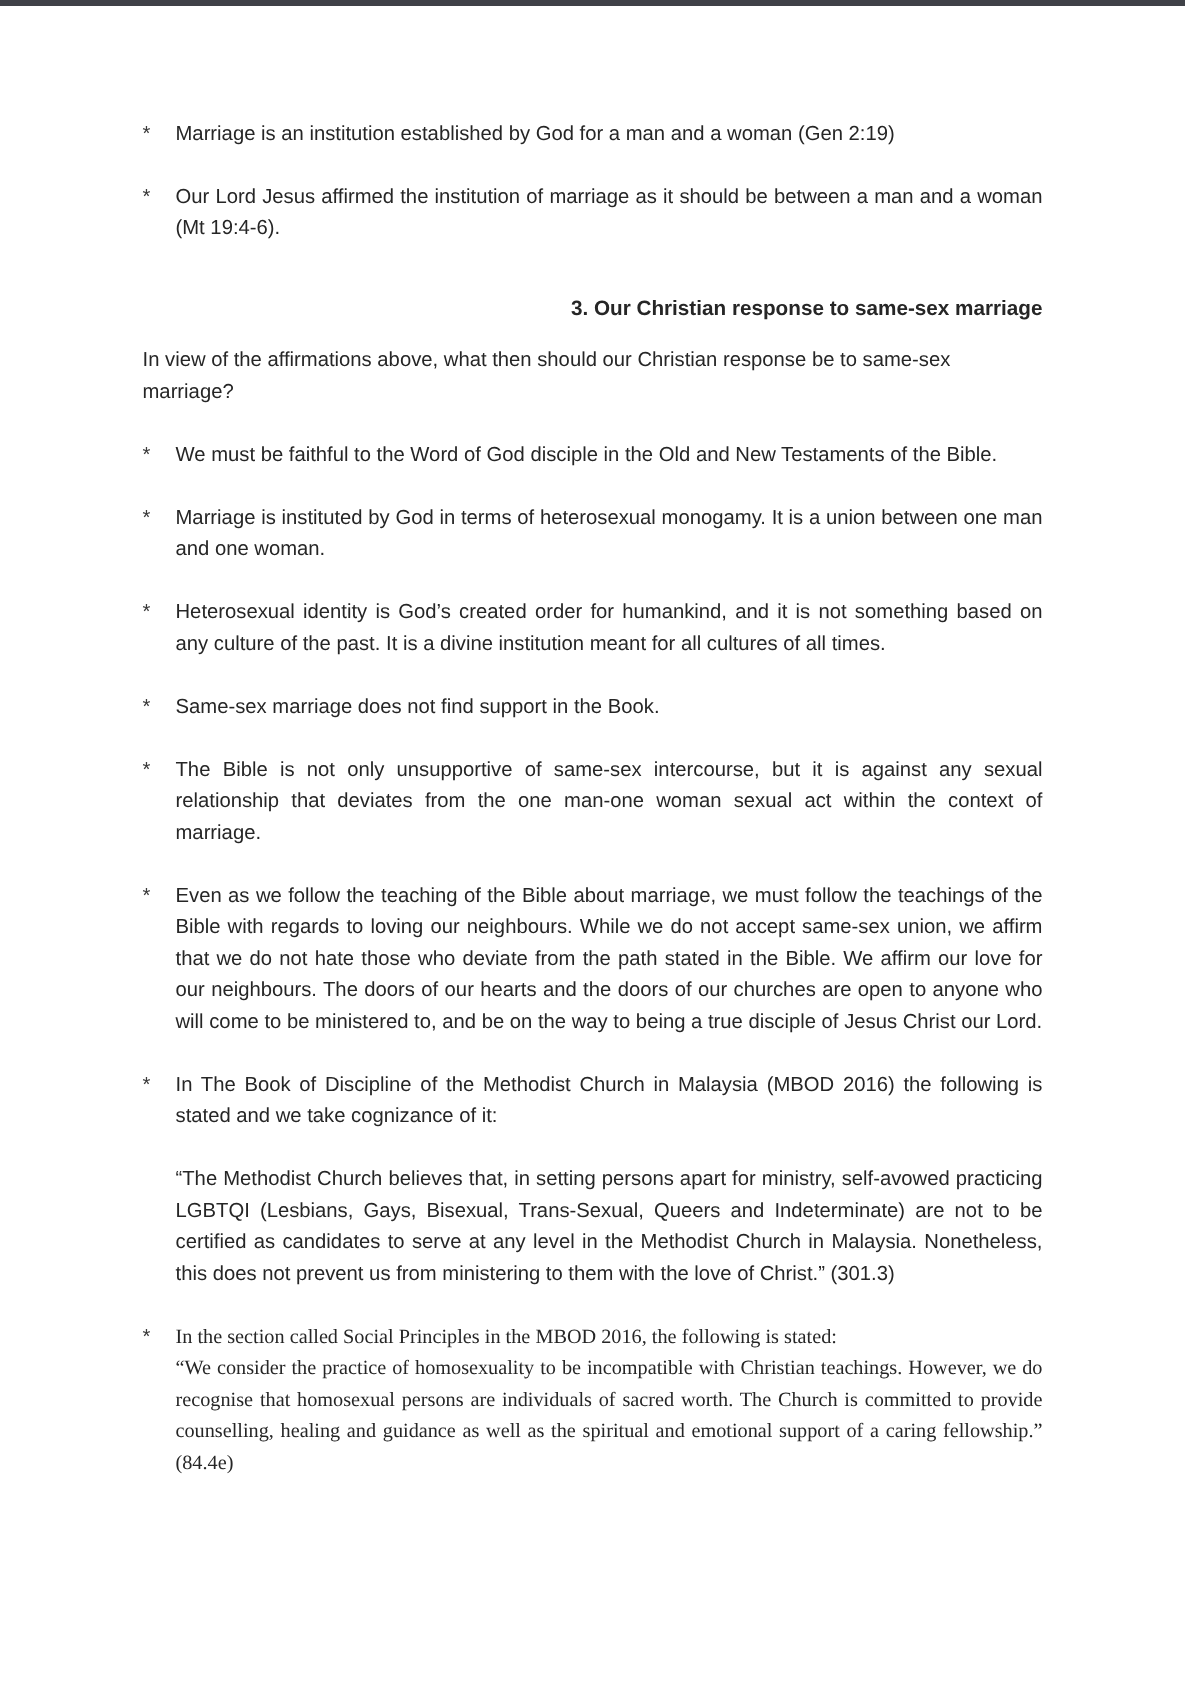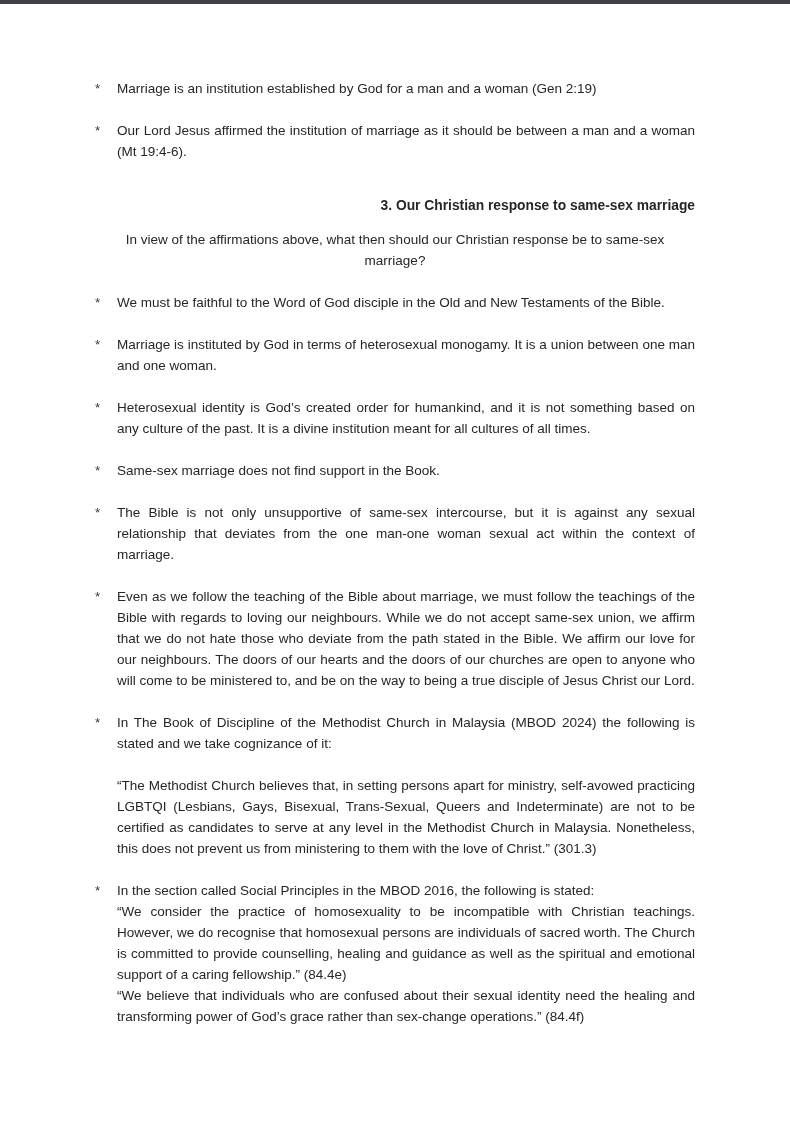--- a/index.html
+++ b/index.html
@@ -32,30 +32,31 @@
     flex: none;
     width: 22px;
     color: #3a3a3a;
   }
   .bullet-text {
     flex: 1;
     text-align: justify;
   }
   .bullet-text p {
     margin: 0;
+    font-family: Liberation Serif, serif;
   }
   .section-heading {
     font-weight: bold;
     font-size: 13.8px;
     margin: 33px 0 13px 0;
     text-align: right;
   }
   .intro-paragraph {
     margin: 0 0 21px 0;
-    text-align: center;
+    text-align: left;
   }
   .quote-block {
     margin: 16px 0 21px 22px;
     text-align: justify;
   }
 </style>
 </head>
 <body>
 
 <div class="top-bar"></div>
@@ -101,27 +102,26 @@
     <span class="bullet-text">The Bible is not only unsupportive of same-sex intercourse, but it is against any sexual relationship that deviates from the one man-one woman sexual act within the context of marriage.</span>
   </div>
 
   <div class="bullet-item">
     <span class="bullet-marker">*</span>
     <span class="bullet-text">Even as we follow the teaching of the Bible about marriage, we must follow the teachings of the Bible with regards to loving our neighbours. While we do not accept same-sex union, we affirm that we do not hate those who deviate from the path stated in the Bible. We affirm our love for our neighbours. The doors of our hearts and the doors of our churches are open to anyone who will come to be ministered to, and be on the way to being a true disciple of Jesus Christ our Lord.</span>
   </div>
 
   <div class="bullet-item">
     <span class="bullet-marker">*</span>
-    <span class="bullet-text">In The Book of Discipline of the Methodist Church in Malaysia (MBOD 2024) the following is stated and we take cognizance of it:</span>
+    <span class="bullet-text">In The Book of Discipline of the Methodist Church in Malaysia (MBOD 2016) the following is stated and we take cognizance of it:</span>
   </div>
 
   <div class="quote-block">“The Methodist Church believes that, in setting persons apart for ministry, self-avowed practicing LGBTQI (Lesbians, Gays, Bisexual, Trans-Sexual, Queers and Indeterminate) are not to be certified as candidates to serve at any level in the Methodist Church in Malaysia. Nonetheless, this does not prevent us from ministering to them with the love of Christ.” (301.3)</div>
 
   <div class="bullet-item">
     <span class="bullet-marker">*</span>
     <span class="bullet-text">
       <p>In the section called Social Principles in the MBOD 2016, the following is stated:</p>
       <p>“We consider the practice of homosexuality to be incompatible with Christian teachings. However, we do recognise that homosexual persons are individuals of sacred worth. The Church is committed to provide counselling, healing and guidance as well as the spiritual and emotional support of a caring fellowship.” (84.4e)</p>
-      <p>“We believe that individuals who are confused about their sexual identity need the healing and transforming power of God’s grace rather than sex-change operations.” (84.4f)</p>
     </span>
   </div>
 
 </div>
 
 </body></html>

